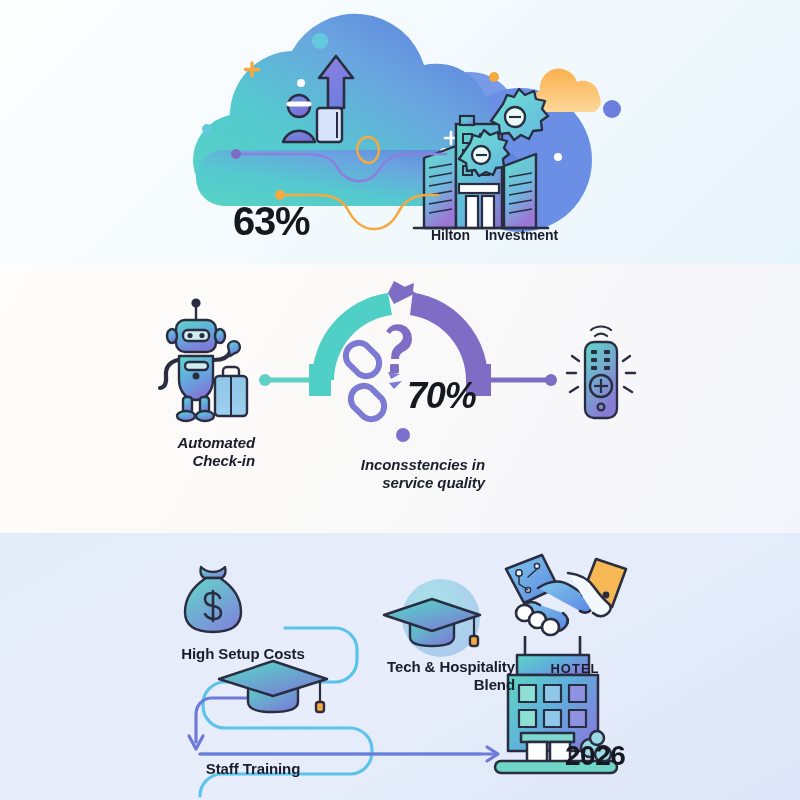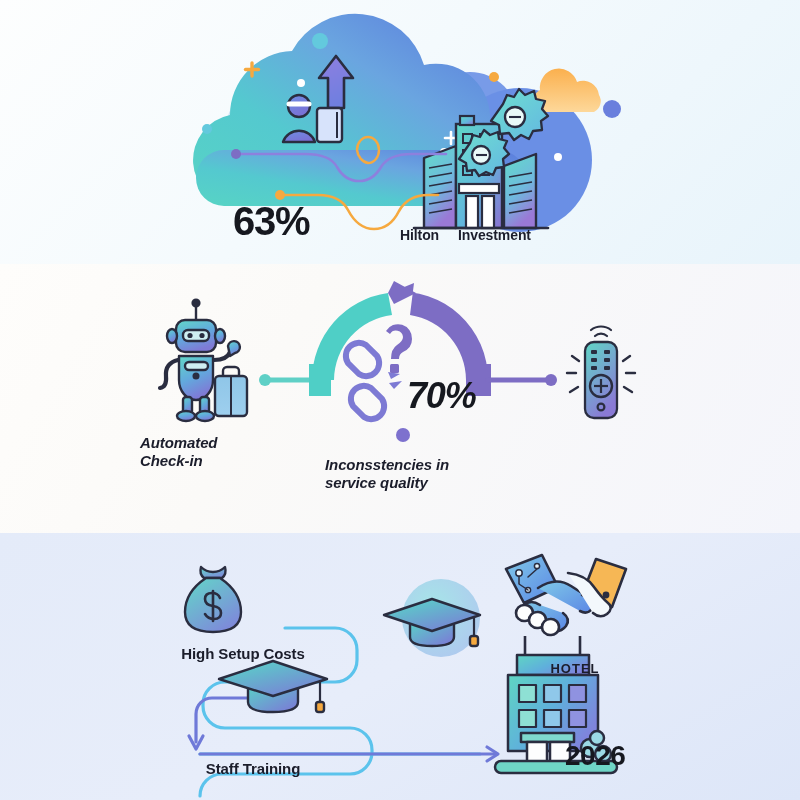--- a/index.html
+++ b/index.html
@@ -31,21 +31,21 @@
   #panel-bot {
     height: 267px;
     background: linear-gradient(150deg, #e4ebf9 0%, #e7edfa 50%, #dde6f8 100%);
   }
 
   
   .label {
     position: absolute;
     color: #1b1d2b;
     font-weight: 700;
-    text-align: left;
+    text-align: right;
     line-height: 1.22;
     letter-spacing: -0.1px;
     white-space: pre-line;
   }
   .big-stat {
     position: absolute;
     color: #16181f;
     font-weight: 800;
     letter-spacing: -1.2px;
   }
@@ -461,17 +461,19 @@
     </svg>
 
     <div style="position:absolute; left:517px; top:126px; width:72px; height:18px;
                 display:flex; align-items:center; justify-content:center;
                 font-size:13px; font-weight:700; letter-spacing:1px; color:#1b1d2b;padding-left:44px;">HOTEL</div>
 
     <div class="label" style="left:158px; top:112px; width:170px; font-size:15px; text-align:center;">High Setup Costs</div>
 
     <div class="label" style="left:188px; top:227px; width:130px; font-size:15px; text-align:center;">Staff Training</div>
 
+    <div class="label" style="left:370px; top:125px; width:145px; font-size:15px;">Tech &amp; Hospitality
+Blend</div>
 
     <div class="big-stat" style="left:521px; top:207px; font-size:28px; letter-spacing:-0.5px;margin-left:44px;">2026</div>
   </section>
 
 </div>
 
 </body></html>

